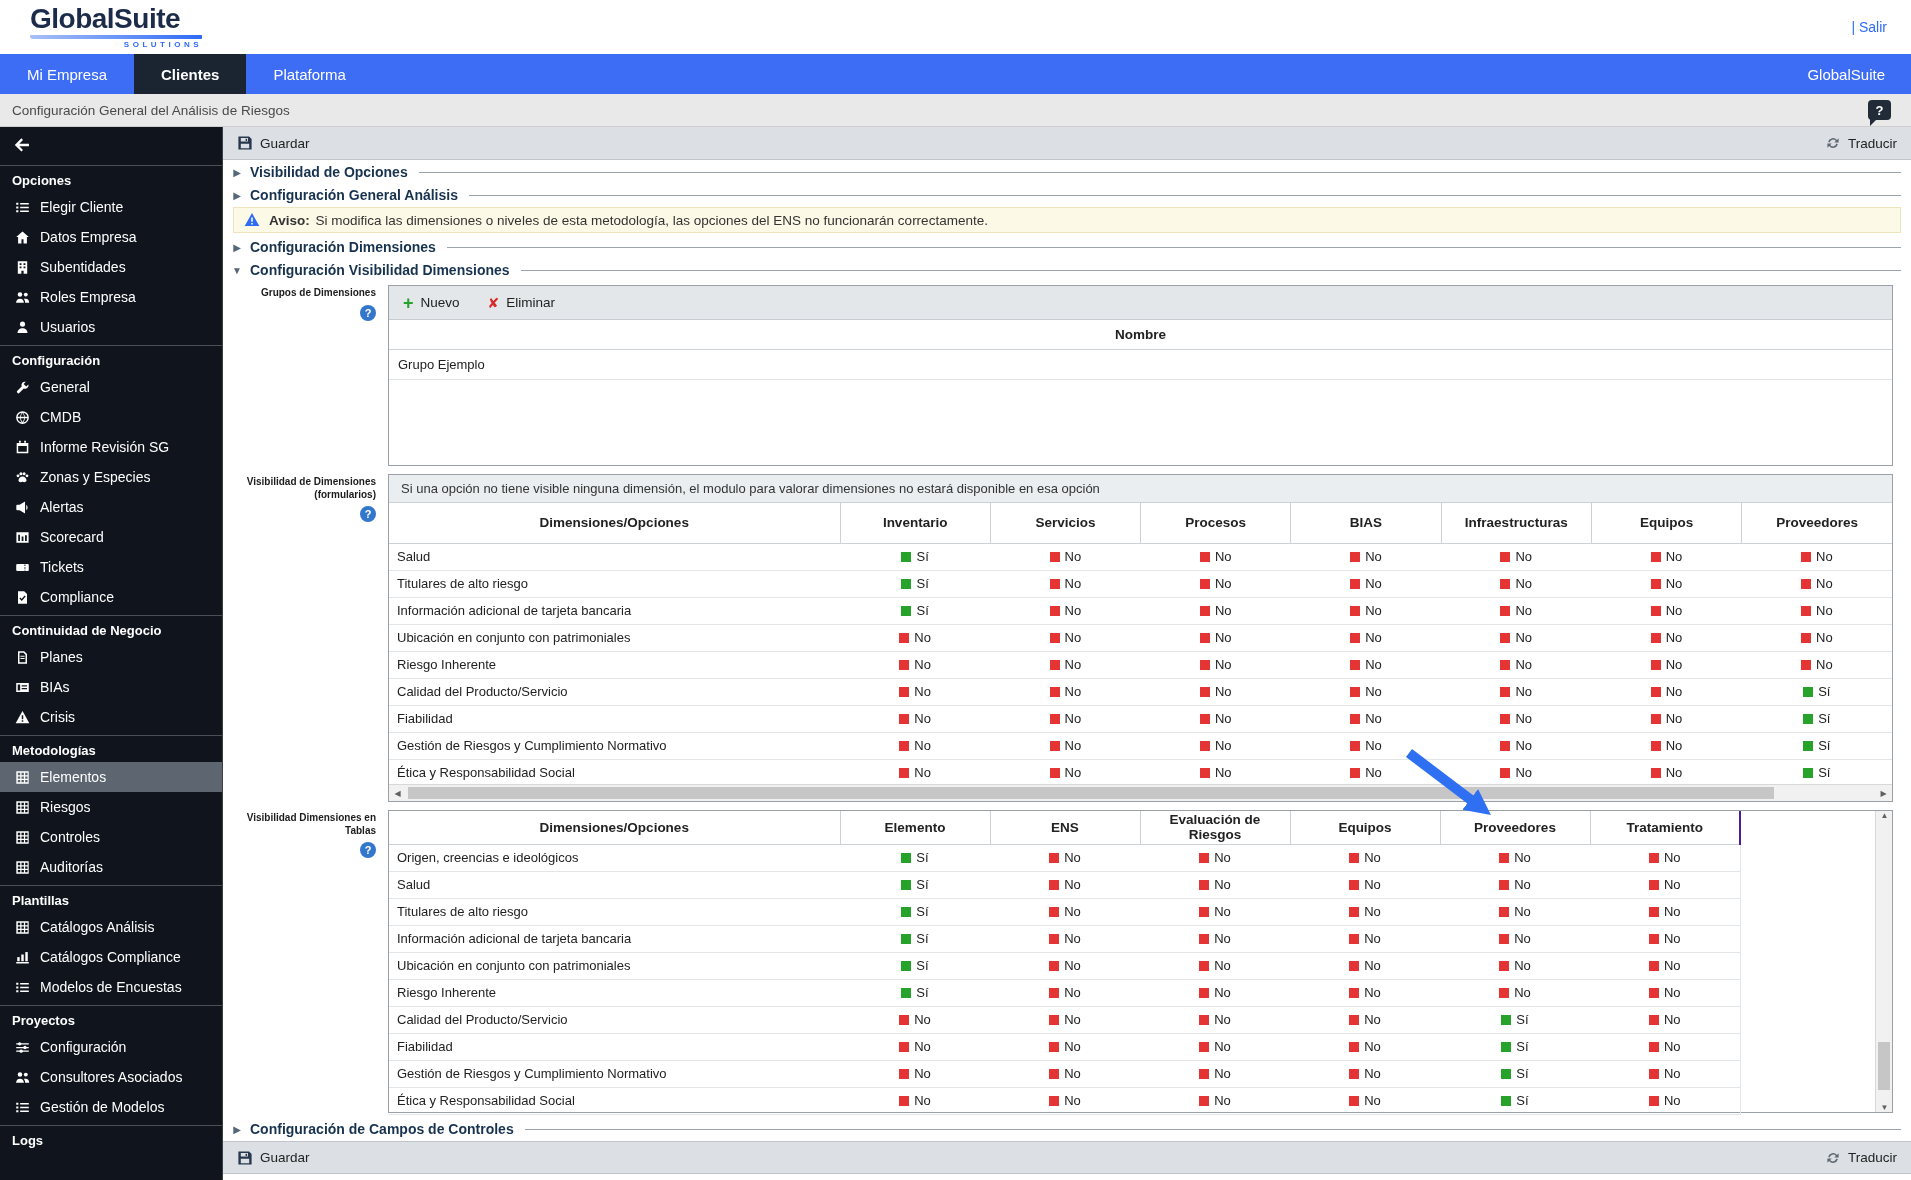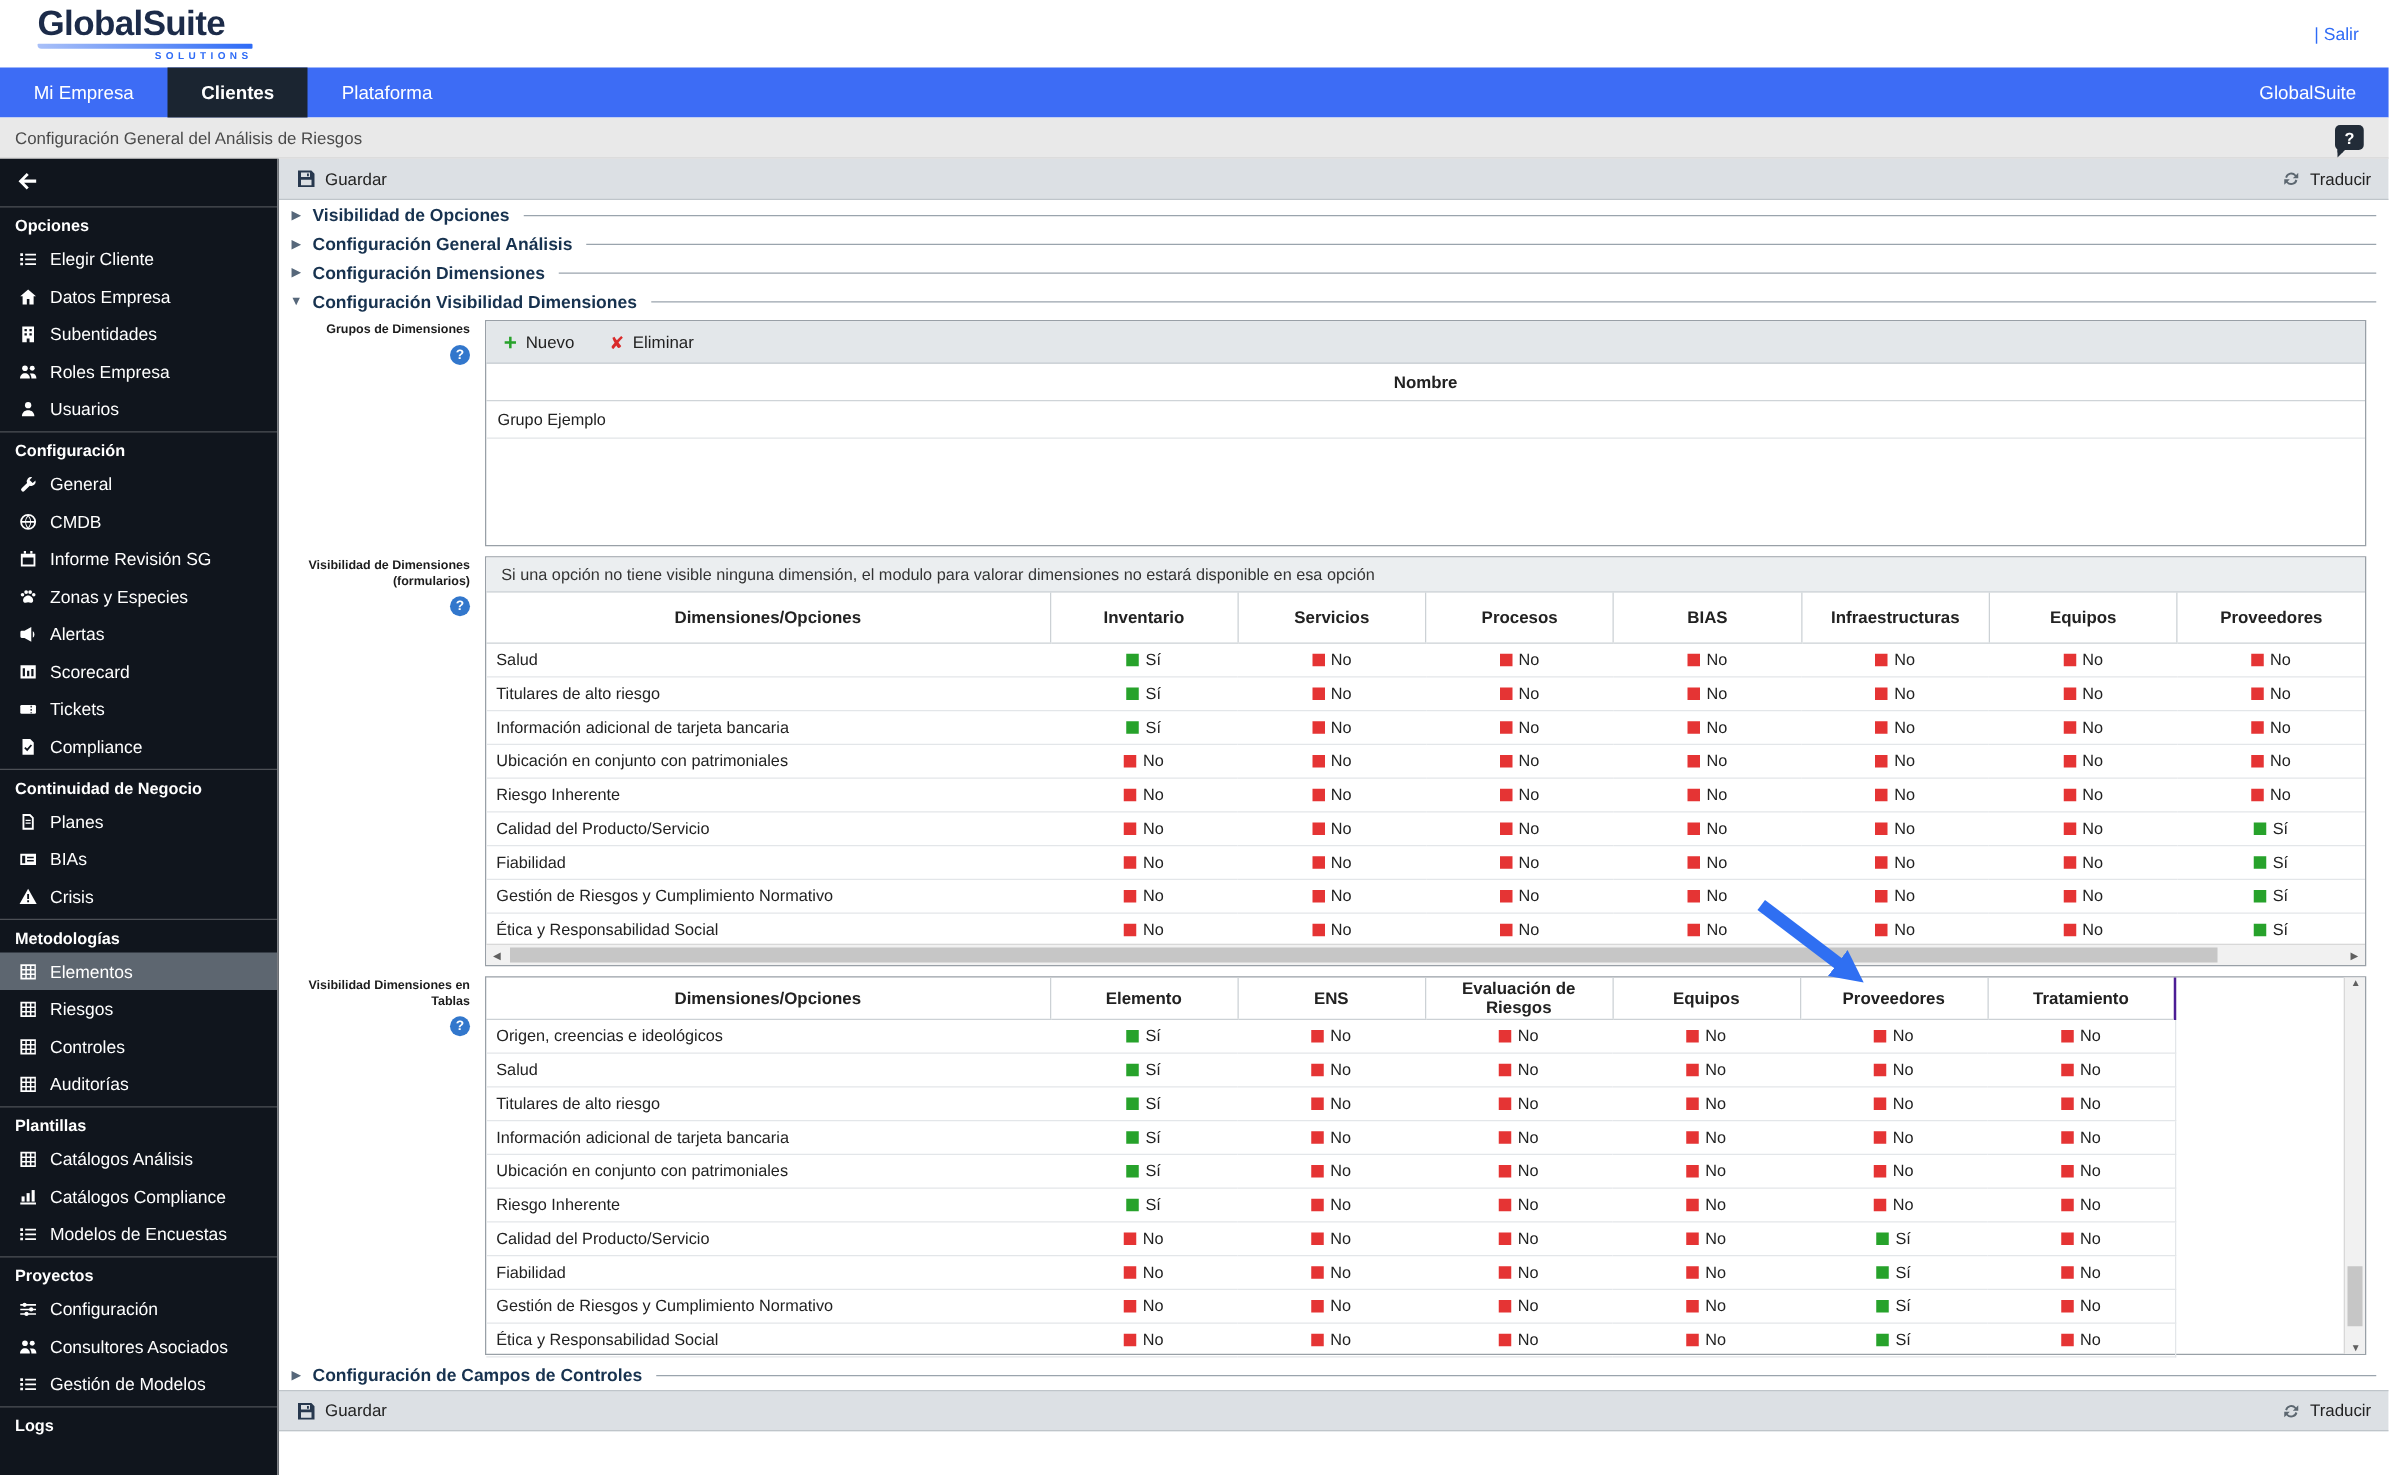--- a/index.html
+++ b/index.html
@@ -404,20 +404,29 @@
         <span class="section-label">Visibilidad de Opciones</span>
         <span class="section-rule"></span>
       </div>
 
       <div class="section-row">
         <span class="caret">▶</span>
         <span class="section-label">Configuración General Análisis</span>
         <span class="section-rule"></span>
       </div>
 
+      <div class="warning">
+        <span class="icon warn-icon">
+            <svg viewBox="0 0 16 16" fill="currentColor" xmlns="http://www.w3.org/2000/svg">
+              <path d="M8 1.1 15.3 14H.7z"></path>
+              <path d="M7.2 5.5h1.6v4.3H7.2zM7.2 10.9h1.6v1.7H7.2z" fill="#fdf9e7"></path>
+            </svg>
+          </span>
+        <span><b>Aviso:</b> <span>Si modifica las dimensiones o niveles de esta metodología, las opciones del ENS no funcionarán correctamente.</span></span>
+      </div>
 
       <div class="section-row">
         <span class="caret">▶</span>
         <span class="section-label">Configuración Dimensiones</span>
         <span class="section-rule"></span>
       </div>
 
       <div class="section-row">
         <span class="caret">▼</span>
         <span class="section-label">Configuración Visibilidad Dimensiones</span>

